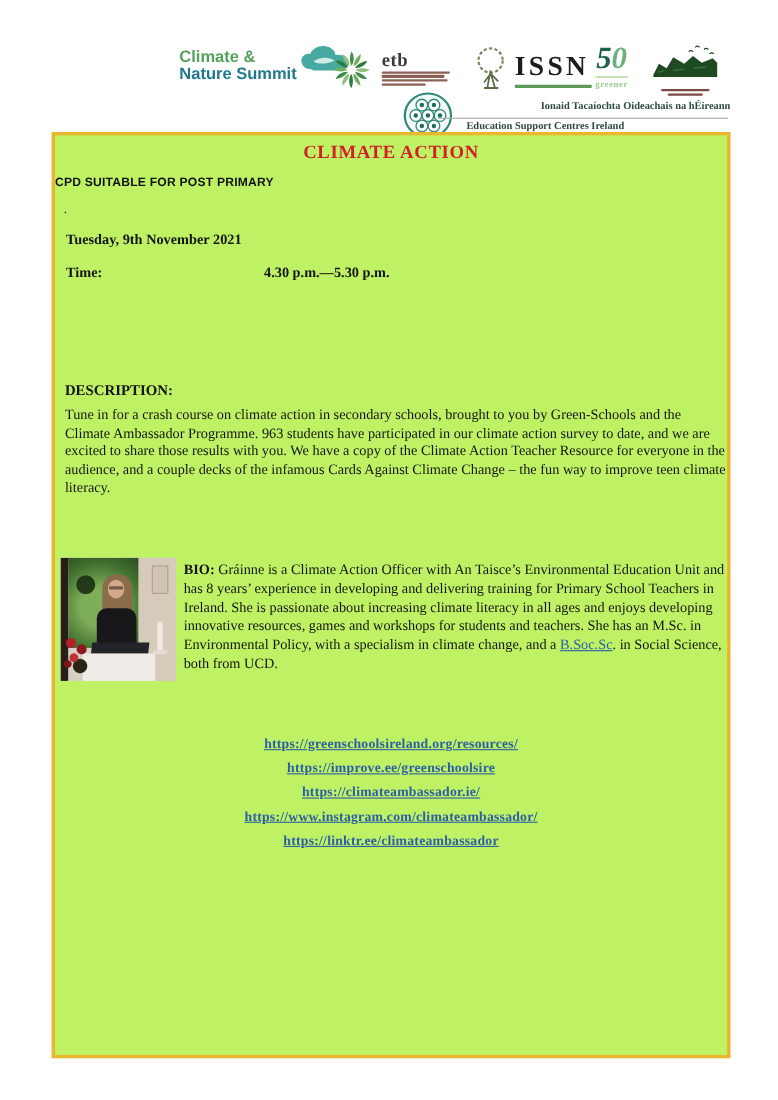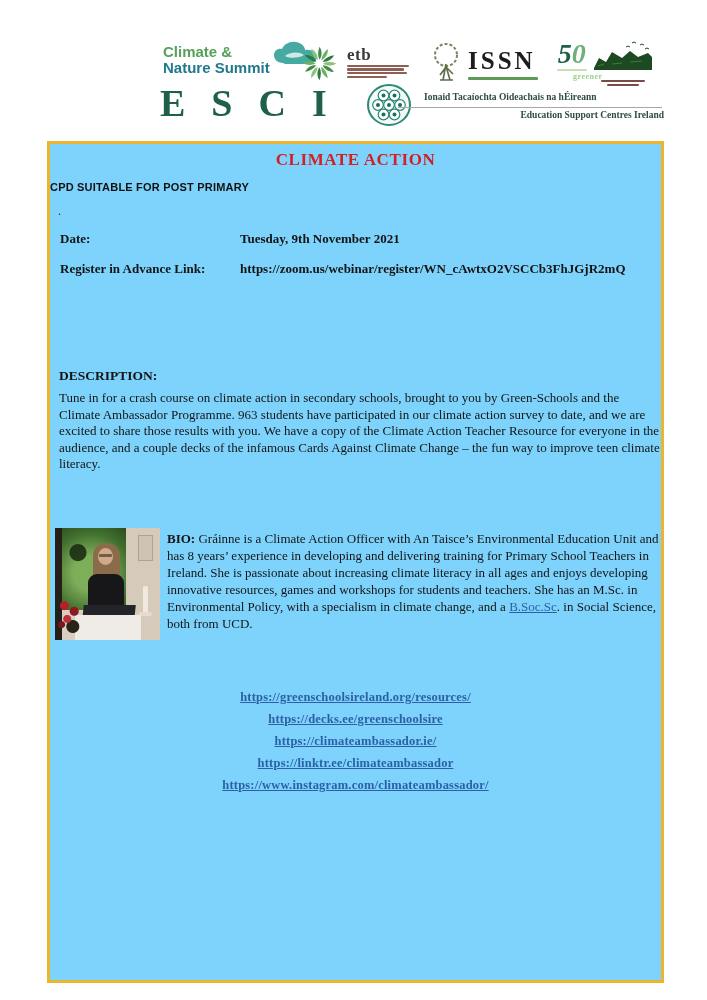--- a/index.html
+++ b/index.html
@@ -29,44 +29,44 @@
   .etb-word{font-weight:bold;font-size:17px;color:#3a3a3a;line-height:17px;letter-spacing:.5px;}
   .microbars .bar{height:2.2px;background:#8c6054;margin-top:1.6px;border-radius:1px;}
   .logo-tree{position:absolute;left:428px;top:42px;}
   .logo-issn{position:absolute;left:468px;top:49px;text-align:left;}
   .issn-word{font-weight:bold;font-size:25px;line-height:24px;color:#1c1c1c;letter-spacing:3px;}
   .issn-sub{width:70px;height:2.5px;background:#5e9a57;margin-top:4px;border-radius:1px;}
   .logo-fifty{position:absolute;left:541px;top:40px;text-align:center;}
   .fifty-word{font-weight:bold;font-style:italic;font-size:28px;line-height:28px;}
   .fifty-d1{color:#1d6145;}
   .fifty-d2{color:#6db07e;}
-  .fifty-sub{font-size:8px;color:#9ccf8e;font-weight:bold;letter-spacing:.5px;margin-left:32px;}
+  .fifty-sub{font-size:8px;color:#9ccf8e;font-weight:bold;letter-spacing:.5px;}
   .fifty-bar{width:30px;height:2px;background:#c4e0b4;margin:1px auto 1px;border-radius:1px;}
   .logo-forest{position:absolute;left:592px;top:40px;text-align:center;}
   .forest-bars .bar{background:#7c4a44;height:2px;margin:2px auto 0;border-radius:1px;}
   
   .esci-word{
     position:absolute;left:160px;top:84px;
     font-weight:bold;font-size:38px;line-height:38px;color:var(--esci-green);
     letter-spacing:26px;white-space:nowrap;
   }
   .esci-circle{position:absolute;left:366px;top:83px;}
   .esci-divider{position:absolute;left:398px;top:107px;width:264px;height:1px;background:#a8a8a8;}
   .esci-irish{
-    position:absolute;left:424px;top:92px;width:240px;text-align:left;
+    position:absolute;left:424px;top:92px;width:240px;text-align:right;
     font-weight:bold;font-size:9.5px;color:#2d4a3e;white-space:nowrap;
   }
   .esci-english{
-    position:absolute;left:424px;top:110px;width:240px;text-align:right;
+    position:absolute;left:424px;top:110px;width:240px;text-align:left;
     font-weight:bold;font-size:9.5px;color:#2d4a3e;white-space:nowrap;
   }
   
   .doc-box{
-    position:absolute;left:47px;top:141px;width:617px;height:842px;
-    border:3px solid var(--border-yellow);background:#7dd3fc;
+    position:absolute;left:47px;top:120px;width:617px;height:842px;
+    border:3px solid var(--border-yellow);background:#bef264;
   }
   .doc-title{
     position:absolute;top:6px;left:0;width:100%;text-align:center;
     color:var(--title-red);font-weight:bold;font-size:17px;letter-spacing:.6px;
   }
   .doc-subtitle{
     position:absolute;top:37px;left:0;width:100%;text-align:left;
     font-family:"Liberation Sans",sans-serif;font-weight:bold;font-size:11px;letter-spacing:.2px;color:#111;
   }
   .stray-dot{position:absolute;top:60px;left:8px;font-size:12px;color:#333;}
@@ -185,21 +185,20 @@
       <path d="M40 3 q2 -2 4 0 M48 5 q2 -2 4 0 M34 7 q2 -2 4 0 M53 9 q2 -2 4 0" stroke="#1e4a22" stroke-width="1" fill="none"></path>
       <path d="M2 28 L7 18 L14 22 L20 12 L30 18 L38 11 L46 17 L56 13 L60 17 L60 30 L2 30 Z" fill="#1e4a22"></path>
       <path d="M6 26 L12 24 M20 24 L30 23 M38 22 L50 21" stroke="#3c7a3e" stroke-width="1" fill="none"></path>
     </svg>
     <div class="forest-bars">
       <div class="bar" style="width:44px;"></div>
       <div class="bar" style="width:32px;"></div>
     </div>
   </div>
 
-  <div class="esci-word">ESCI</div>
 
   <div class="esci-circle">
     <svg width="46" height="44" viewBox="0 0 46 44">
       <ellipse cx="23" cy="22" rx="21" ry="20" fill="#f3faf7" stroke="#2e8878" stroke-width="2"></ellipse>
       <g stroke="#2e8878" stroke-width="1.2" fill="#ffffff">
         <circle cx="34" cy="22" r="5.3"></circle>
           <circle cx="28.5" cy="31.5" r="5.3"></circle>
         <circle cx="17.5" cy="31.5" r="5.3"></circle>
           <circle cx="12" cy="22" r="5.3"></circle>
         <circle cx="17.5" cy="12.5" r="5.3"></circle>
@@ -224,29 +223,28 @@
 
   <div class="doc-box">
 
     <div class="doc-title">CLIMATE ACTION</div>
     <div class="doc-subtitle">CPD SUITABLE FOR POST PRIMARY</div>
     <div class="stray-dot">.</div>
 
     <div class="details">
 
         <div class="detail-row">
-          <div class="detail-label">Date:</div>
           <div class="detail-value">Tuesday, 9th November 2021</div>
         </div>
 
-
         <div class="detail-row">
-          <div class="detail-label">Register in Advance Link:</div>
-          <div class="detail-value">https://zoom.us/webinar/register/WN_cAwtxO2VSCCb3FhJGjR2mQ</div>
+          <div class="detail-label">Time:</div>
+          <div class="detail-value">4.30 p.m.—5.30 p.m.</div>
         </div>
+
       </div>
 
     <div class="desc-head">DESCRIPTION:</div>
     <div class="desc-body">Tune in for a crash course on climate action in secondary schools, brought to you by Green-Schools and the Climate Ambassador Programme. 963 students have participated in our climate action survey to date, and we are excited to share those results with you. We have a copy of the Climate Action Teacher Resource for everyone in the audience, and a couple decks of the infamous Cards Against Climate Change – the fun way to improve teen climate literacy.</div>
 
     <div class="bio-photo">
       <div class="ph ph-strip"></div>
       <div class="ph ph-green"></div>
       <div class="ph ph-wall"></div>
       <div class="ph ph-speaker"></div>
@@ -261,25 +259,25 @@
       <div class="ph ph-flowers"></div>
     </div>
 
     <div class="bio-text"><span class="bio-label">BIO:</span><span> Gráinne is a Climate Action Officer with An Taisce’s Environmental Education Unit and has 8 years’ experience in developing and delivering training for Primary School Teachers in Ireland. She is passionate about increasing climate literacy in all ages and enjoys developing innovative resources, games and workshops for students and teachers. She has an M.Sc. in Environmental Policy, with a specialism in climate change, and a </span><a class="bio-link">B.Soc.Sc</a><span>. in Social Science, both from UCD.</span></div>
 
 
     <div class="links">
 
         <a class="res-link">https://greenschoolsireland.org/resources/</a>
 
-        <a class="res-link">https://decks.ee/greenschoolsire</a>
+        <a class="res-link">https://improve.ee/greenschoolsire</a>
 
         <a class="res-link">https://climateambassador.ie/</a>
 
+        <a class="res-link">https://www.instagram.com/climateambassador/</a>
+
         <a class="res-link">https://linktr.ee/climateambassador</a>
 
-        <a class="res-link">https://www.instagram.com/climateambassador/</a>
-
 
       </div>
 
   </div>
 </div>
 
 </body></html>

